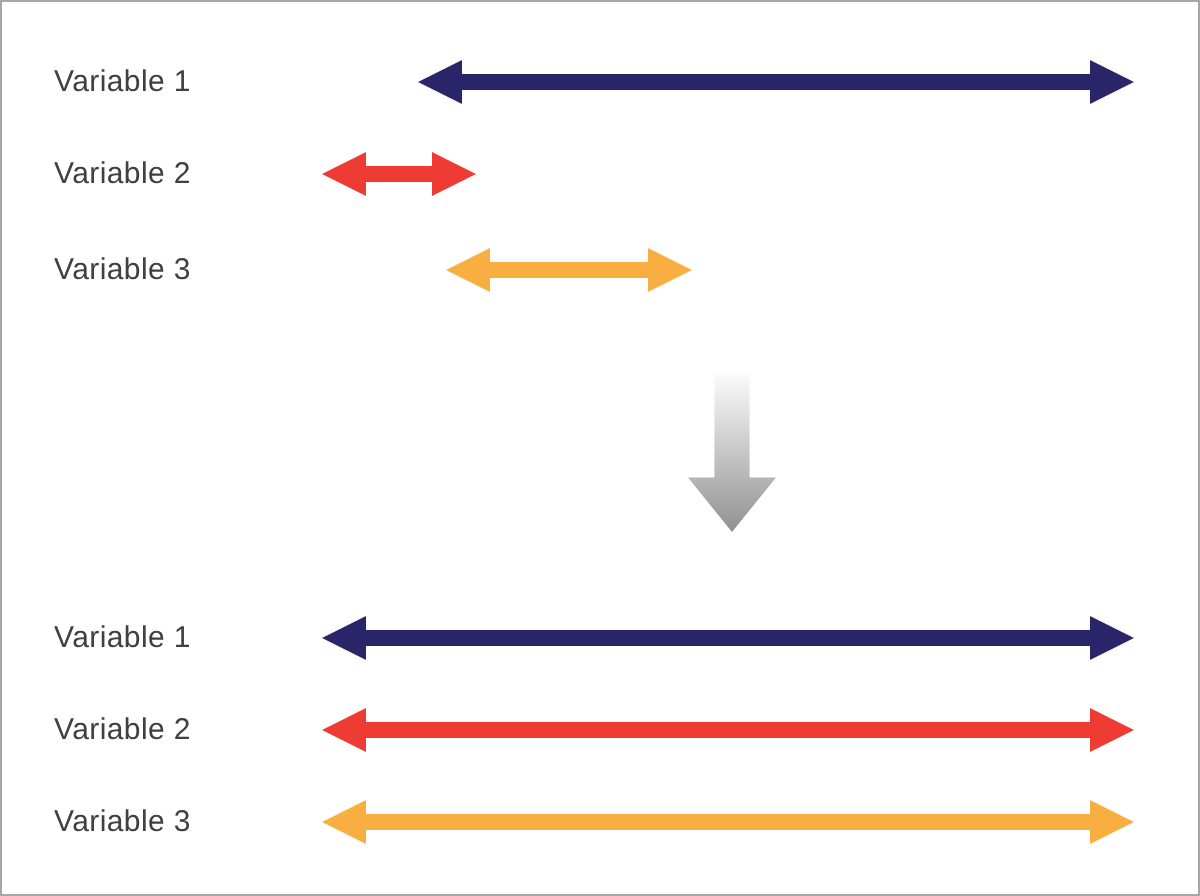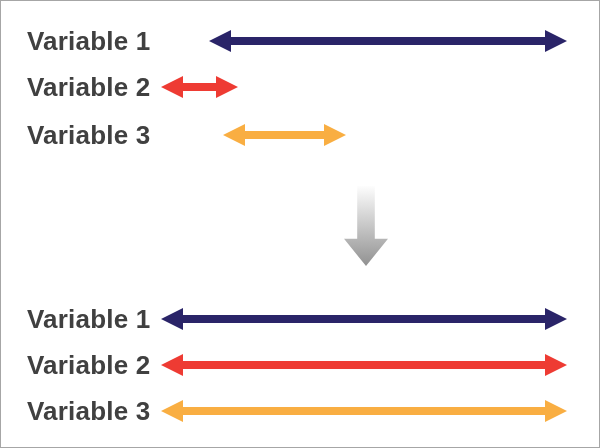--- a/index.html
+++ b/index.html
@@ -14,22 +14,22 @@
     background: #ffffff;
     border: 1px solid #a6a6a6;
     box-sizing: border-box;
     overflow: hidden;
     font-family: "Liberation Sans", "DejaVu Sans", sans-serif;
   }
   .label {
     position: absolute;
     left: 26px;
     width: 130px;
-    font-size: 26px;
-    font-weight: 700;
+    font-size: 15px;
+    font-weight: 400;
     color: #404040;
     letter-spacing: 0.2px;
     line-height: 1;
     white-space: nowrap;
     transform: translateY(-50%);
   }
   .arrow-svg {
     position: absolute;
     display: block;
   }

